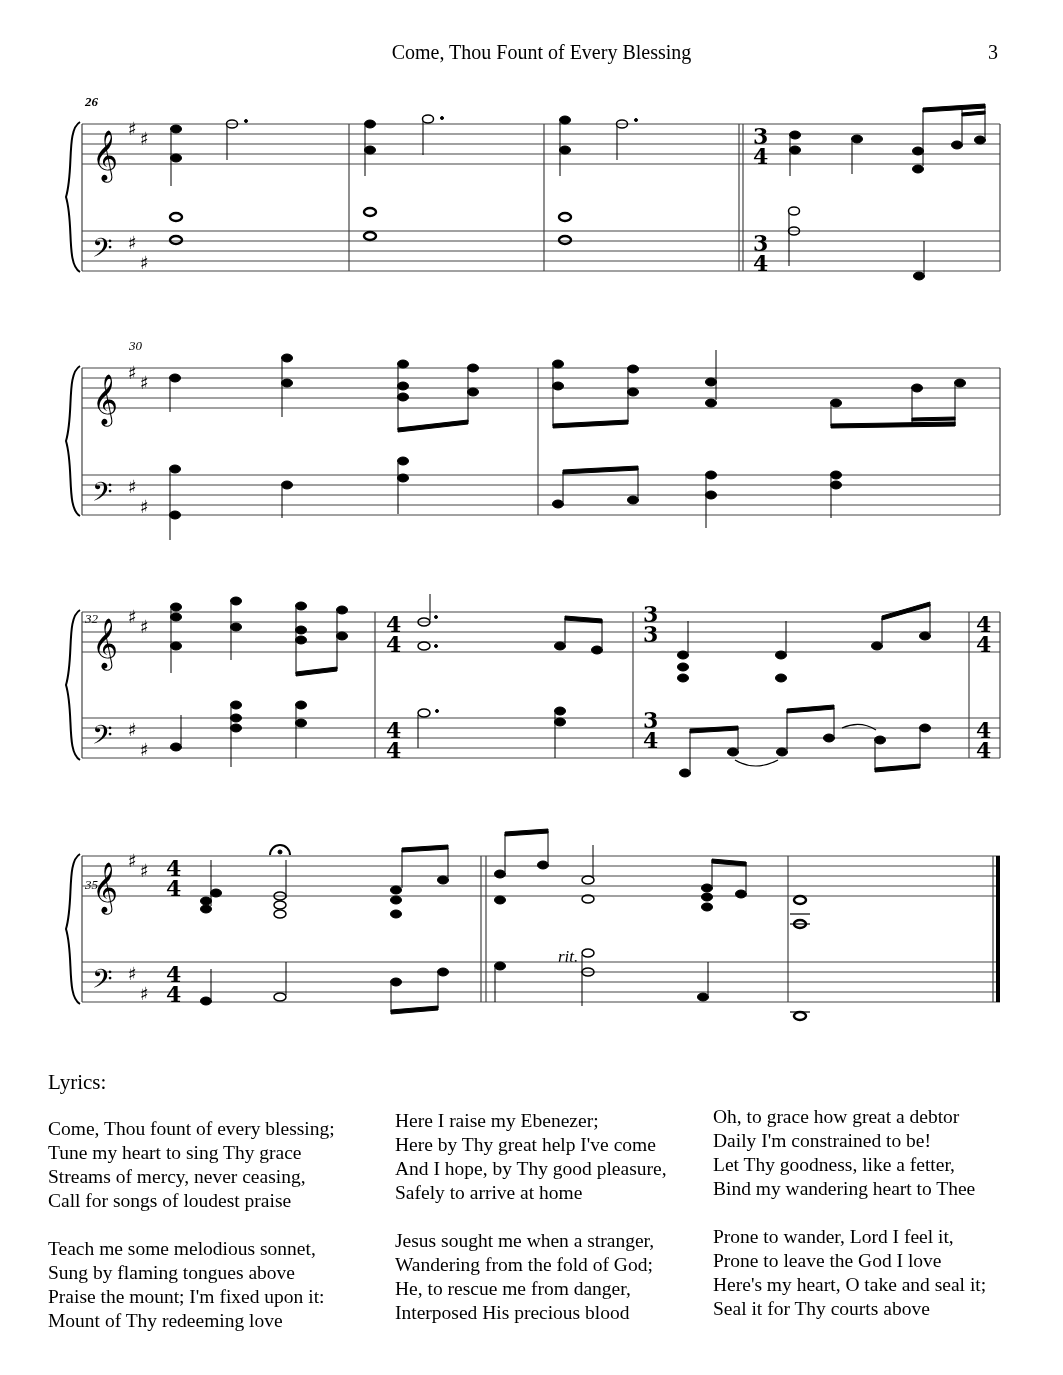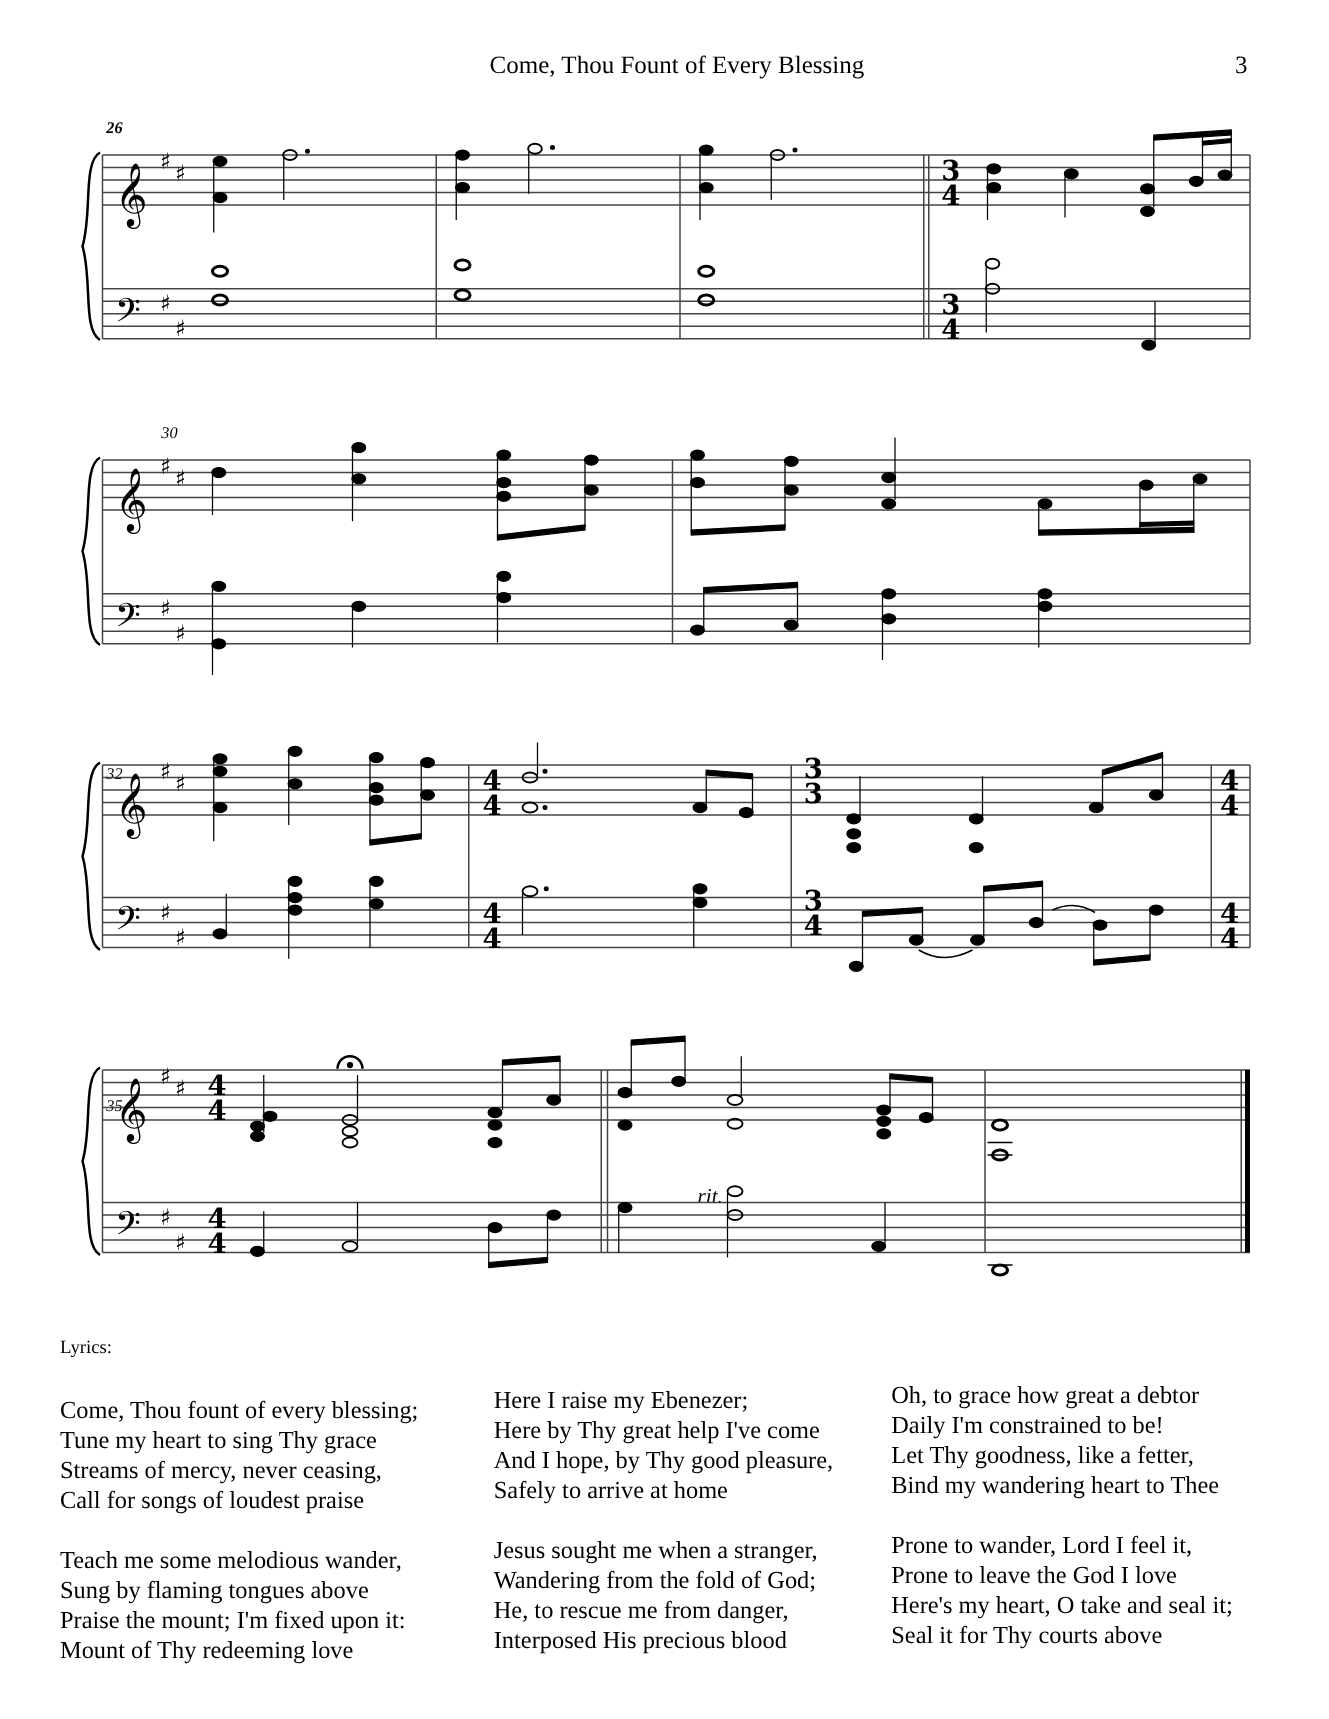--- a/index.html
+++ b/index.html
@@ -4,21 +4,21 @@
   <style>
     html, body { margin: 0; padding: 0; background: #ffffff; }
     body { width: 1063px; height: 1375px; position: relative; overflow: hidden;
            font-family: "Liberation Serif", serif; color: #000; }
     .header-title { position: absolute; top: 41px; left: 0; width: 1083px; text-align: center;
                     font-size: 20px; }
     .page-number { position: absolute; top: 41px; left: 988px; font-size: 20px; }
     .system { position: absolute; left: 0; width: 1063px; }
     .system svg { position: absolute; left: 0; top: 0; overflow: visible; }
     .measure-number { position: absolute; font-style: italic; font-size: 13px; left: 85px; }
-    .lyrics-heading { position: absolute; left: 48px; top: 1070px; font-size: 15px; }
+    .lyrics-heading { position: absolute; left: 48px; top: 1070px; font-size: 21px; }
     .lyrics-col { position: absolute; font-size: 19.5px; line-height: 24px; }
     .stanza { margin: 0 0 24px 0; }
     .stanza div { white-space: nowrap; }
     .rit { position: absolute; font-style: italic; font-size: 17px; }
   </style>
 </head>
 <body>
 
 <div>
   <div class="header-title">Come, Thou Fount of Every Blessing</div>
@@ -408,21 +408,21 @@
 <div class="lyrics-heading">Lyrics:</div>
 
 <div class="lyrics-col" style="left:48px; top:1117px;">
   <div class="stanza">
     <div>Come, Thou fount of every blessing;</div>
     <div>Tune my heart to sing Thy grace</div>
     <div>Streams of mercy, never ceasing,</div>
     <div>Call for songs of loudest praise</div>
   </div>
   <div class="stanza">
-    <div>Teach me some melodious wander,</div>
+    <div>Teach me some melodious sonnet,</div>
     <div>Sung by flaming tongues above</div>
     <div>Praise the mount; I'm fixed upon it:</div>
     <div>Mount of Thy redeeming love</div>
   </div>
 </div>
 
 <div class="lyrics-col" style="left:395px; top:1109px;">
   <div class="stanza">
     <div>Here I raise my Ebenezer;</div>
     <div>Here by Thy great help I've come</div>

